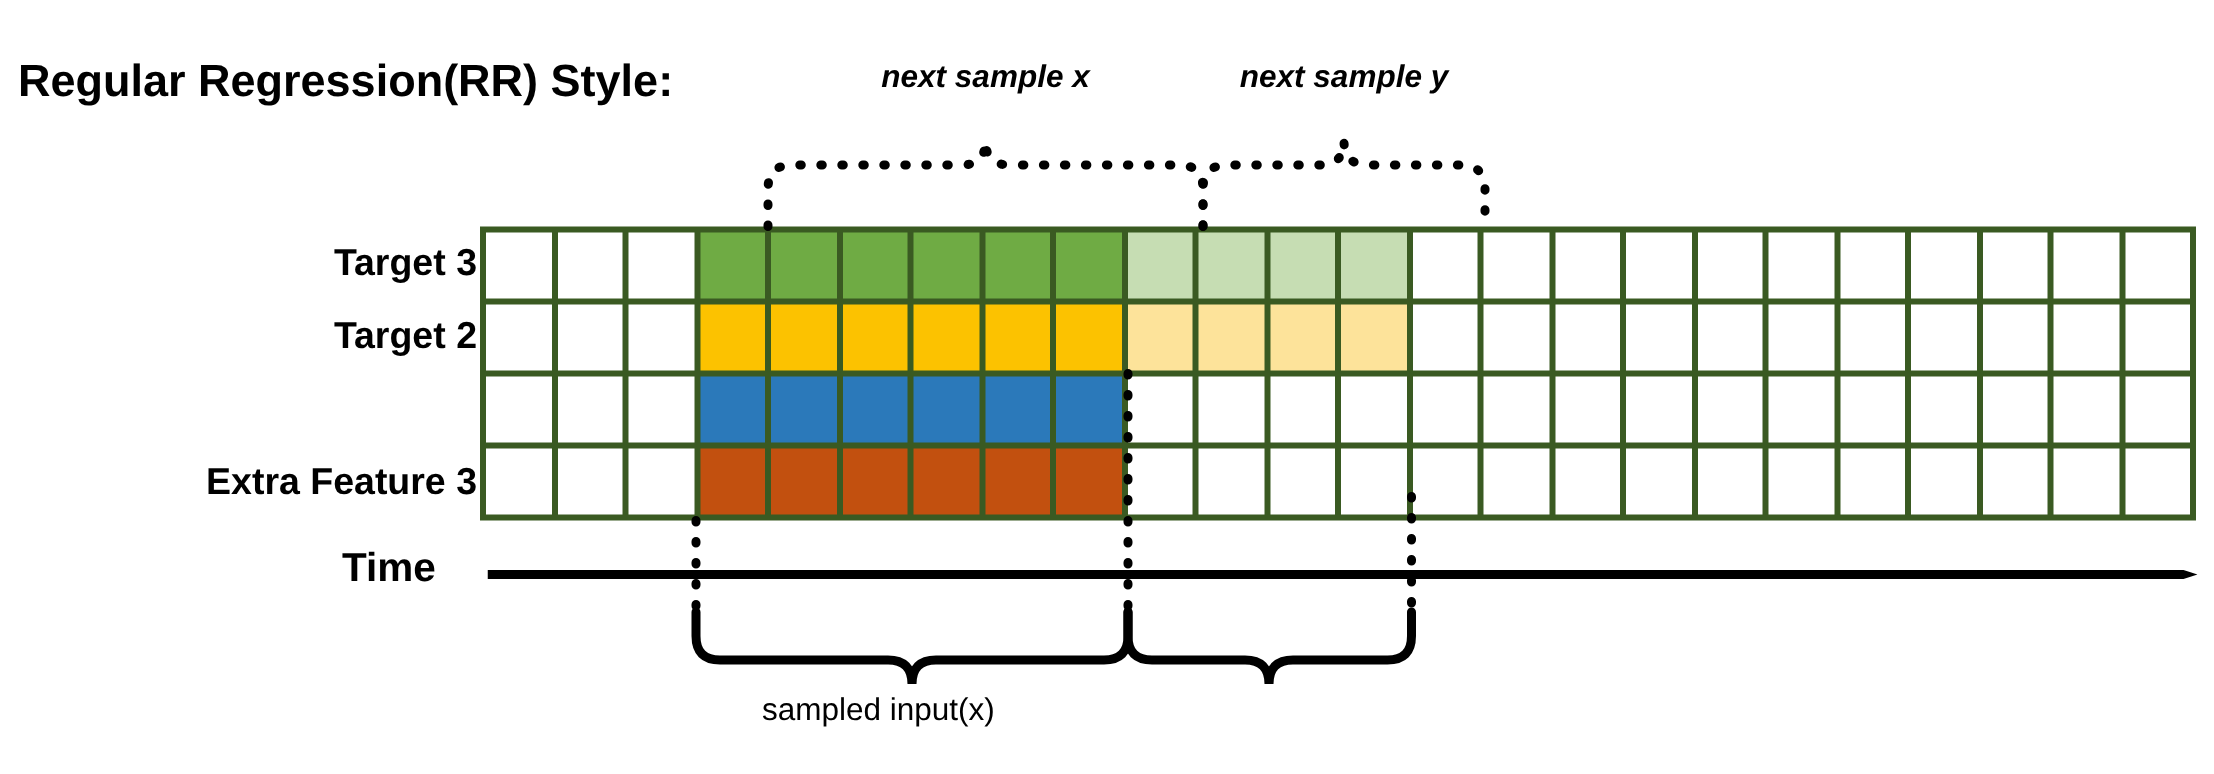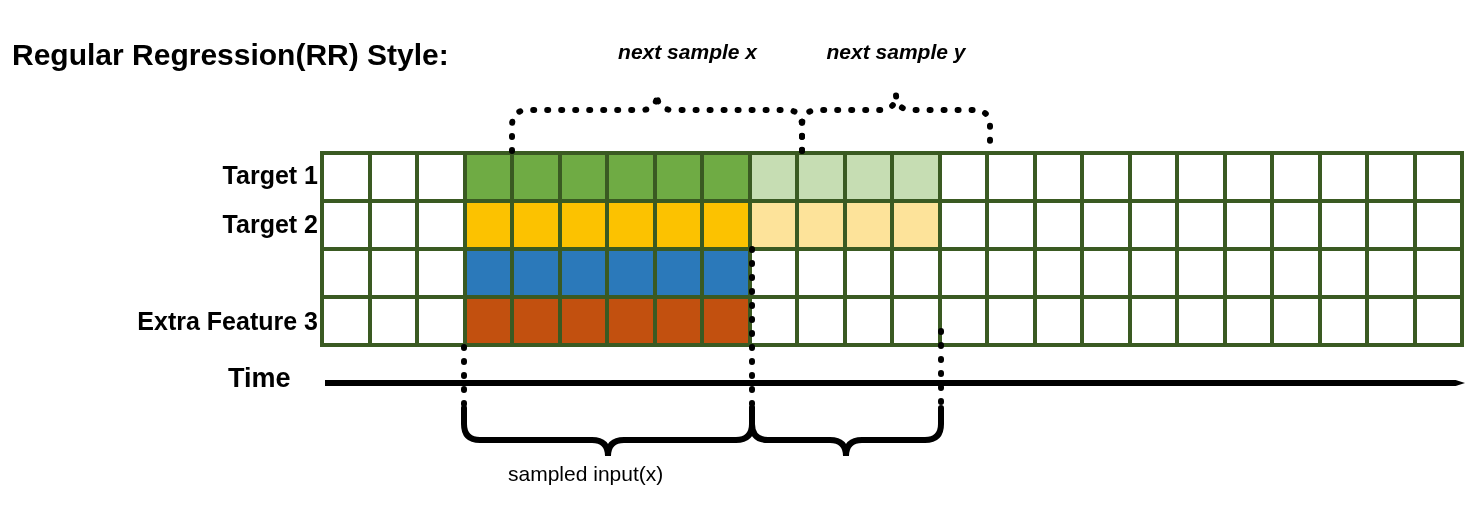--- a/index.html
+++ b/index.html
@@ -70,21 +70,21 @@
   }
   .caption .cap-line{display:block;}
 </style>
 </head>
 <body>
 
 <div id="stage">
 
   <div id="title">Regular Regression(RR) Style:</div>
 
-  <div class="row-label" style="top:125px;">Target 1</div>
+  <div class="row-label" style="top:125px;">Target 3</div>
   <div class="row-label" style="top:174px;">Target 2</div>
   <div class="row-label" style="top:271px;">Extra Feature 3</div>
 
   <div id="grid" style="background: rgb(58, 90, 34);">
       <div class="grid-row">
         <div class="cell" style="background: rgb(255, 255, 255);"></div>
         <div class="cell" style="background: rgb(255, 255, 255);"></div>
         <div class="cell" style="background: rgb(255, 255, 255);"></div>
         <div class="cell" style="background: rgb(111, 171, 68);"></div>
         <div class="cell" style="background: rgb(111, 171, 68);"></div>
@@ -202,20 +202,20 @@
 
     <line x1="464" y1="311" x2="464" y2="372" stroke="#000" stroke-width="6" stroke-dasharray="1 13" stroke-linecap="round"></line>
     <line x1="752" y1="213" x2="752" y2="372" stroke="#000" stroke-width="6" stroke-dasharray="1 13" stroke-linecap="round"></line>
     <line x1="941" y1="295" x2="941" y2="372" stroke="#000" stroke-width="6" stroke-dasharray="1 13" stroke-linecap="round"></line>
 
     <path d="M464,372 L464,388 Q464,404 480,404 L592,404 Q608,404 608,420 Q608,404 624,404 L736,404 Q752,404 752,388 L752,372" fill="none" stroke="#000" stroke-width="6" stroke-linecap="round"></path>
 
     <path d="M752,372 L752,388 Q752,404 768,404 L830,404 Q846,404 846,420 Q846,404 862,404 L925,404 Q941,404 941,388 L941,372" fill="none" stroke="#000" stroke-width="6" stroke-linecap="round"></path>
   </svg>
 
-  <div class="brace-label-top" style="left:557px;top:4px;width:200px;text-align:right;">next sample x</div>
+  <div class="brace-label-top" style="left:557px;top:4px;width:200px;">next sample x</div>
   <div class="brace-label-top" style="left:796px;top:4px;width:200px;">next sample y</div>
 
   <div class="caption" style="left:508px;top:424px;">
     <span class="cap-line">sampled input(x)</span>
   </div>
 
 </div>
 
 </body></html>

